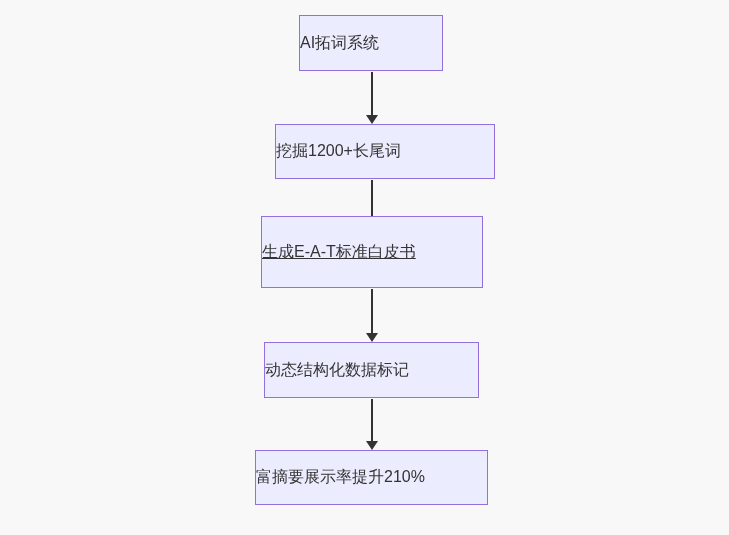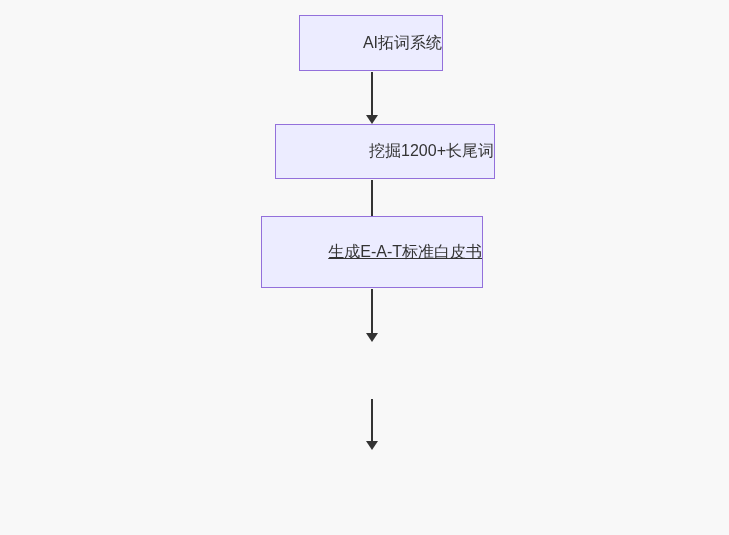--- a/index.html
+++ b/index.html
@@ -24,21 +24,21 @@
     height: 535px;
   }
   .flow-node {
     position: absolute;
     background: var(--node-fill);
     border: 1px solid var(--node-border);
     color: var(--node-text);
     font-size: 16px;
     display: flex;
     align-items: center;
-    justify-content: flex-end;
+    justify-content: flex-start;
     text-align: center;
     white-space: nowrap;
   }
   .node-1 { left: 299px; top: 15px;  width: 144px; height: 56px; }
   .node-2 { left: 275px; top: 124px; width: 220px; height: 55px; }
   .node-3 { left: 261px; top: 216px; width: 222px; height: 72px; text-decoration: underline; }
   .node-4 { left: 264px; top: 342px; width: 215px; height: 56px; }
   .node-5 { left: 255px; top: 450px; width: 233px; height: 55px; }
 
   .flow-edge {
@@ -96,20 +96,26 @@
 
   <div class="flow-node node-3">
     <span>生成E-A-T标准白皮书</span>
   </div>
 
   <div class="flow-edge edge-3">
     <div class="edge-line"></div>
     <div class="edge-arrowhead"></div>
   </div>
 
+  <div class="flow-node node-4">
+    <span>动态结构化数据标记</span>
+  </div>
 
   <div class="flow-edge edge-4">
     <div class="edge-line"></div>
     <div class="edge-arrowhead"></div>
   </div>
 
+  <div class="flow-node node-5">
+    <span>富摘要展示率提升210%</span>
+  </div>
 
 </div>
 
 </body></html>

